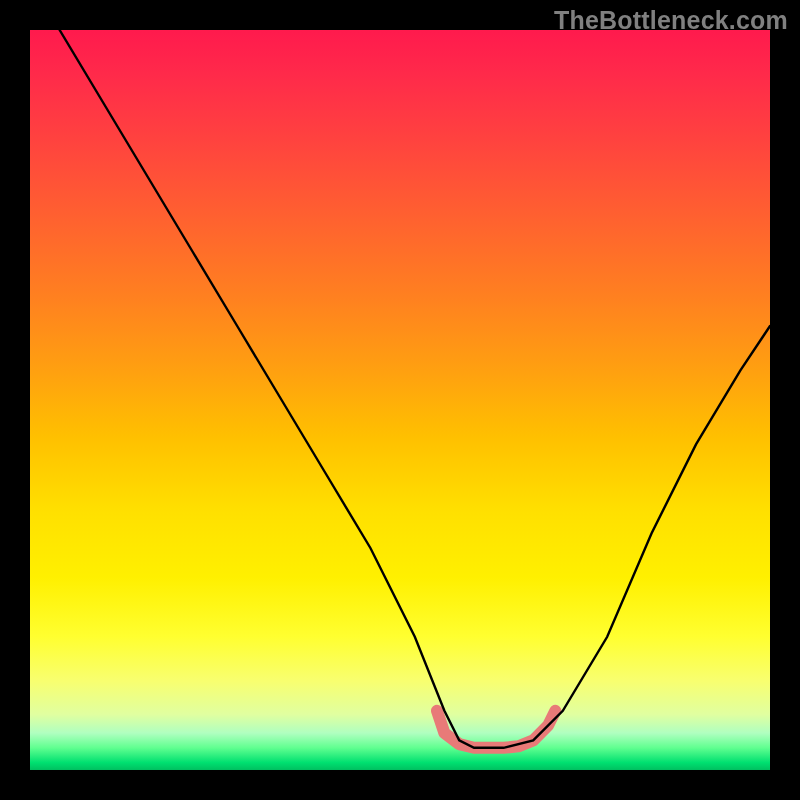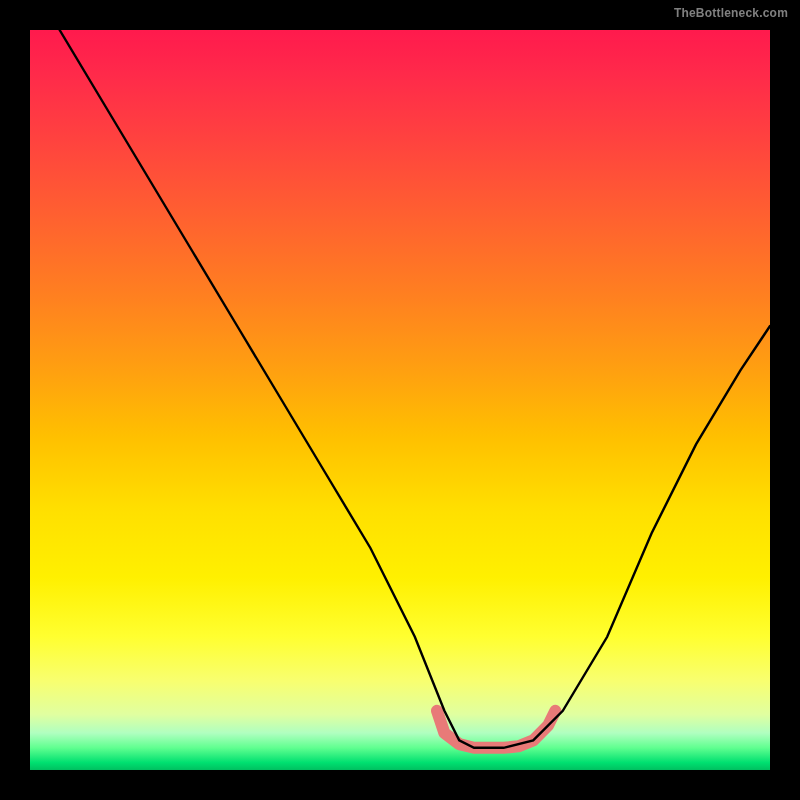--- a/index.html
+++ b/index.html
@@ -41,21 +41,21 @@
       #60ff90 97%,
       #00e070 99%,
       #00c060 100%
     );
   }
   .watermark {
     position: absolute;
     top: 6px;
     right: 12px;
     font-family: Arial, Helvetica, sans-serif;
-    font-size: 12px;
+    font-size: 25px;
     font-weight: bold;
     color: #808080;
     letter-spacing: 0.2px;
   }
   svg.lines {
     position: absolute;
     left: 0;
     top: 0;
     width: 740px;
     height: 740px;

